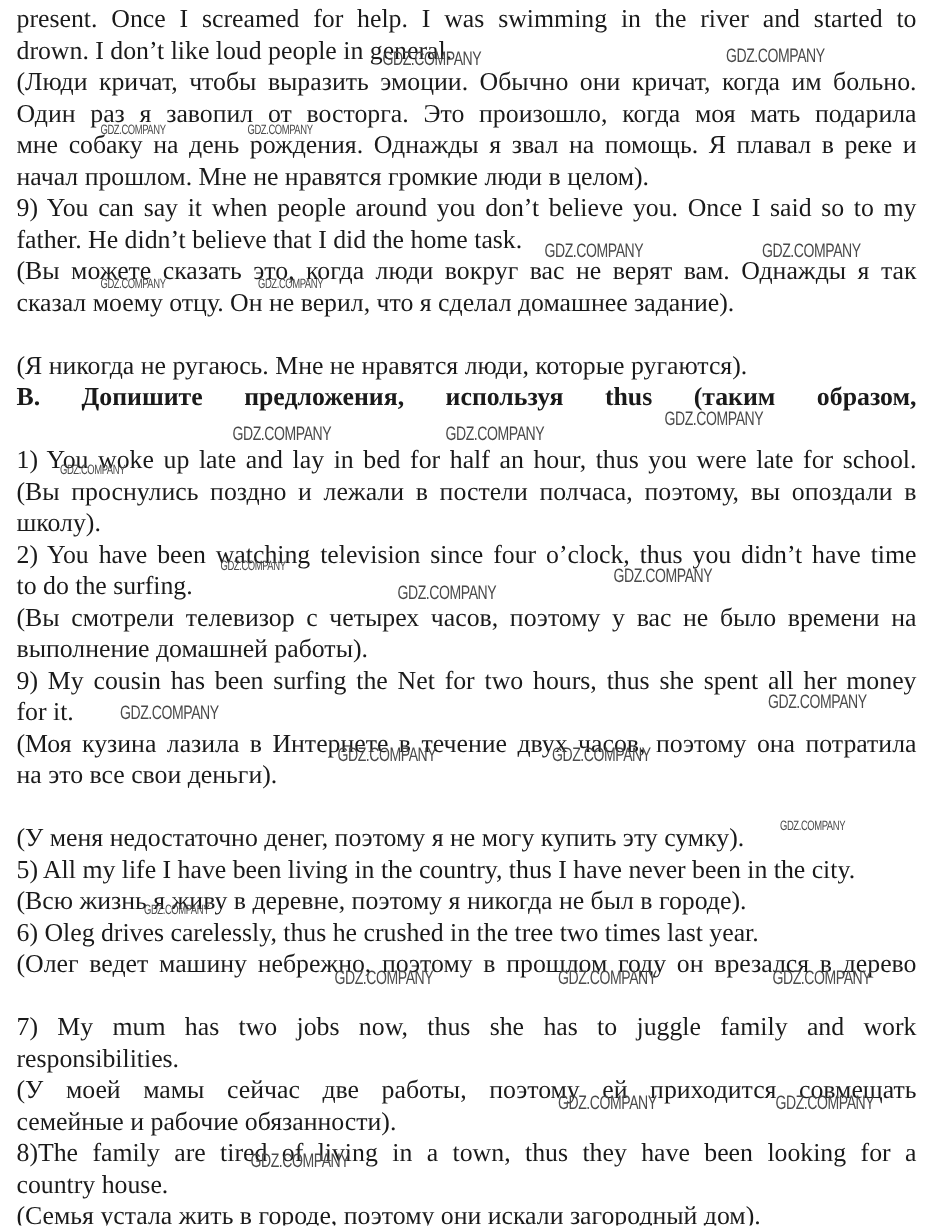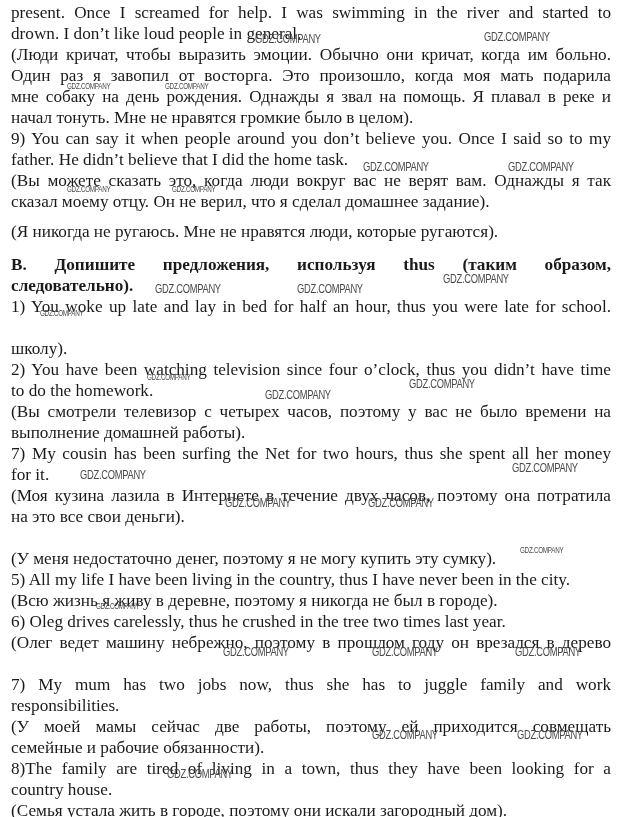--- a/index.html
+++ b/index.html
@@ -21,35 +21,35 @@
 </style>
 </head>
 <body>
 
 <div class="page">
   <div class="line justify" style="top:2px">present. Once I screamed for help. I was swimming in the river and started to</div>
   <div class="line" style="top:23px">drown. I don’t like loud people in general.</div>
   <div class="line justify" style="top:44px">(Люди кричат, чтобы выразить эмоции. Обычно они кричат, когда им больно.</div>
   <div class="line justify" style="top:65px">Один раз я завопил от восторга. Это произошло, когда моя мать подарила</div>
   <div class="line justify" style="top:86px">мне собаку на день рождения. Однажды я звал на помощь. Я плавал в реке и</div>
-  <div class="line" style="top:107px">начал тонуть. Мне не нравятся громкие было в целом).</div>
+  <div class="line" style="top:107px">начал прошлом. Мне не нравятся громкие люди в целом).</div>
   <div class="line justify" style="top:128px">9) You can say it when people around you don’t believe you. Once I said so to my</div>
   <div class="line" style="top:149px">father. He didn’t believe that I did the home task.</div>
   <div class="line justify" style="top:170px">(Вы можете сказать это, когда люди вокруг вас не верят вам. Однажды я так</div>
   <div class="line" style="top:191px">сказал моему отцу. Он не верил, что я сделал домашнее задание).</div>
-  <div class="line" style="top:221px">(Я никогда не ругаюсь. Мне не нравятся люди, которые ругаются).</div>
+  <div class="line" style="top:233px">(Я никогда не ругаюсь. Мне не нравятся люди, которые ругаются).</div>
   <div class="line justify bold" style="top:254px">B.   Допишите   предложения,   используя   thus   (таким   образом,</div>
-  <div class="line bold" style="top:275px">следовательно).</div>
   <div class="line justify" style="top:296px">1) You woke up late and lay in bed for half an hour, thus you were late for school.</div>
+  <div class="line justify" style="top:317px">(Вы проснулись поздно и лежали в постели полчаса, поэтому, вы опоздали в</div>
   <div class="line" style="top:338px">школу).</div>
   <div class="line justify" style="top:359px">2) You have been watching television since four o’clock, thus you didn’t have time</div>
-  <div class="line" style="top:380px">to do the homework.</div>
+  <div class="line" style="top:380px">to do the surfing.</div>
   <div class="line" style="top:422px">выполнение домашней работы).</div>
   <div class="line justify" style="top:401px">(Вы смотрели телевизор с четырех часов, поэтому у вас не было времени на</div>
-  <div class="line justify" style="top:443px">7) My cousin has been surfing the Net for two hours, thus she spent all her money</div>
+  <div class="line justify" style="top:443px">9) My cousin has been surfing the Net for two hours, thus she spent all her money</div>
   <div class="line" style="top:464px">for it.</div>
   <div class="line justify" style="top:485px">(Моя кузина лазила в Интернете в течение двух часов, поэтому она потратила</div>
   <div class="line" style="top:506px">на это все свои деньги).</div>
   <div class="line" style="top:548px">(У меня недостаточно денег, поэтому я не могу купить эту сумку).</div>
   <div class="line" style="top:569px">5) All my life I have been living in the country, thus I have never been in the city.</div>
   <div class="line" style="top:590px">(Всю жизнь я живу в деревне, поэтому я никогда не был в городе).</div>
   <div class="line" style="top:611px">6) Oleg drives carelessly, thus he crushed in the tree two times last year.</div>
   <div class="line justify" style="top:632px">(Олег ведет машину небрежно, поэтому в прошлом году он врезался в дерево</div>
   <div class="line justify" style="top:674px">7) My mum has two jobs now, thus she has to juggle family and work</div>
   <div class="line" style="top:695px">responsibilities.</div>

